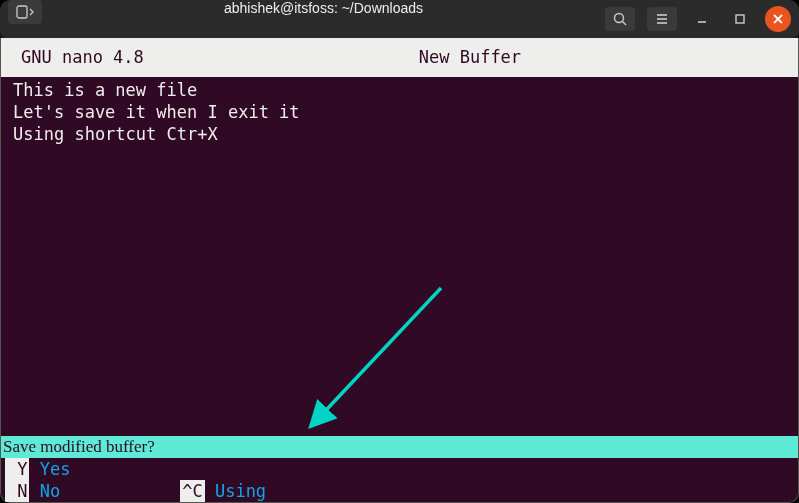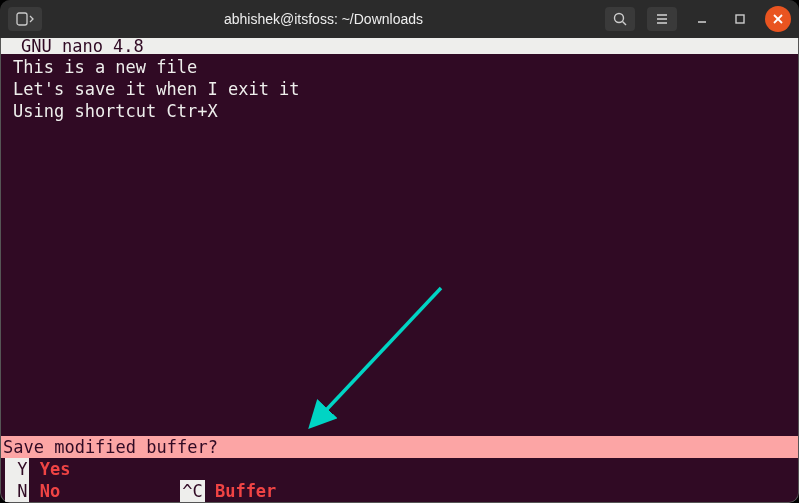--- a/index.html
+++ b/index.html
@@ -20,23 +20,23 @@
       background: #1a1a1a;
       border-radius: 10px;
       overflow: hidden;
       display: flex;
       flex-direction: column;
     }
     .titlebar {
       height: 38px;
       background: #2b2b2b;
       display: flex;
-      align-items: center;
       padding: 0 8px;
       gap: 6px;
+      border-radius: 8px;
     }
     .titlebar-btn {
       width: 30px;
       height: 24px;
       background: #3a3a3a;
       border-radius: 4px;
       display: flex;
       align-items: center;
       justify-content: center;
       color: #ddd;
@@ -95,67 +95,67 @@
       border-top: none;
       border-bottom-left-radius: 10px;
       border-bottom-right-radius: 10px;
     }
     .nano-header {
       background: #eeeeec;
       color: #300a24;
       display: flex;
       white-space: pre;
       padding: 0 2px;
-      height: 16px;
+      height: 39px;
       align-items: center;
     }
     .nano-header-left {
       padding-left: 18px;
     }
     .nano-header-center {
       flex: 1;
       text-align: center;
     }
     .nano-header-right {
       padding-right: 4px;
     }
     .editor-content {
       flex: 1;
       padding: 2px 12px;
       white-space: pre;
       position: relative;
     }
     .save-prompt {
-      background: #fca5a5;
+      background: #5eead4;
       color: #300a24;
       white-space: pre;
       display: flex;
       align-items: center;
       height: 22px;
       padding-left: 2px;
+      font-family: Liberation Serif, serif;
     }
     .save-prompt-after {
       display: inline-block;
       width: 8px;
     }
     .option-row {
       display: flex;
       white-space: pre;
       padding-left: 4px;
       height: 22px;
       align-items: center;
     }
     .key-label {
       background: #eeeeec;
       color: #300a24;
       padding: 0 2px;
     }
     .option-text {
-      color: #ef4444;
-      font-weight: bold;
+      color: #0ea5e9;
     }
     .arrow-annotation {
       position: absolute;
       pointer-events: none;
       top: 0;
       left: 0;
       width: 100%;
       height: 100%;
     }
     svg.arrow {
@@ -205,34 +205,35 @@
           <line x1="2" y1="2" x2="10" y2="10" stroke="#fff" stroke-width="1.8"></line>
           <line x1="10" y1="2" x2="2" y2="10" stroke="#fff" stroke-width="1.8"></line>
         </svg>
       </div>
     </div>
   </div>
 
   <div class="terminal">
     <div class="nano-header">
       <span class="nano-header-left">GNU nano 4.8</span>
+      <span class="nano-header-center">New Buffer</span>
     </div>
 
     <div class="editor-content">This is a new file
 Let's save it when I exit it
 Using shortcut Ctr+X</div>
 
     <div class="save-prompt"><span>Save modified buffer?</span><span class="save-prompt-after"> </span></div>
 
     <div class="option-row">
       <span class="key-label"> Y</span><span class="option-text"> Yes</span>
     </div>
 
     <div class="option-row">
-      <span class="key-label"> N</span><span class="option-text"> No</span><span style="width:120px;display:inline-block"></span><span class="key-label">^C</span><span class="option-text"> Buffer</span>
+      <span class="key-label"> N</span><span class="option-text"> No</span><span style="width:120px;display:inline-block"></span><span class="key-label">^C</span><span class="option-text"> Using</span>
     </div>
 
     <div class="arrow-annotation">
       <svg class="arrow" width="799" height="465">
         <defs>
           <marker id="arrowhead" markerWidth="8" markerHeight="8" refX="6" refY="4" orient="auto">
             <polygon points="0 0, 8 4, 0 8" fill="#00d4c4"></polygon>
           </marker>
         </defs>
         <line x1="440" y1="250" x2="312" y2="386" stroke="#00d4c4" stroke-width="3.5" marker-end="url(#arrowhead)"></line>

